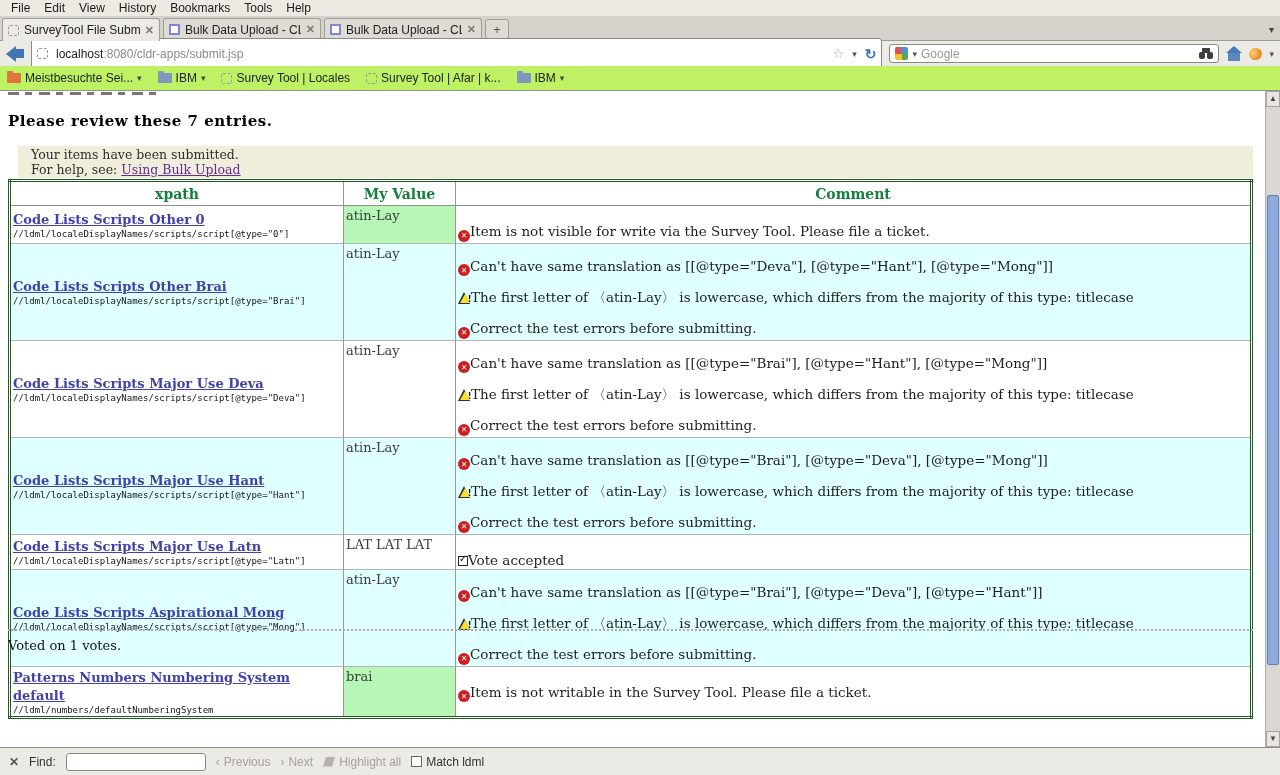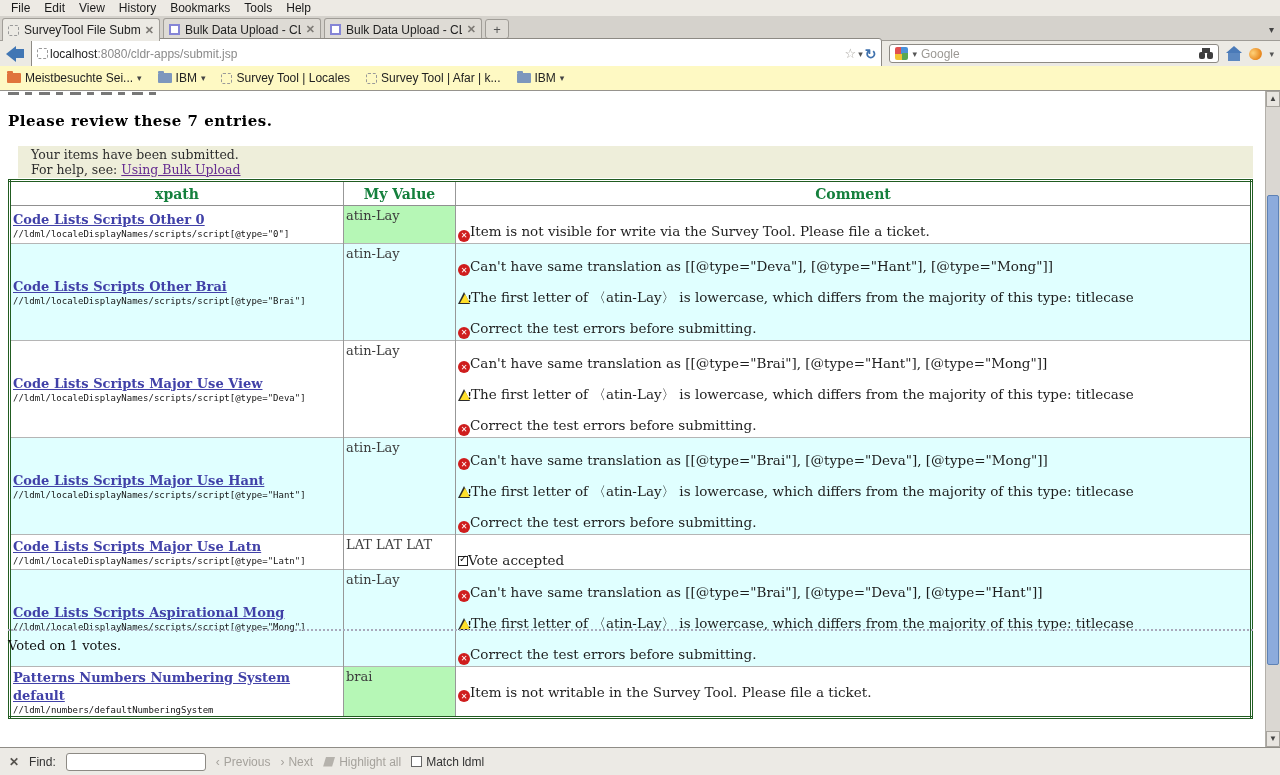--- a/index.html
+++ b/index.html
@@ -26,21 +26,21 @@
                 font-size:13px; }
   .tabbar-chevron { position:absolute; right:6px; bottom:5px; font-size:10px; color:#444; }
 
   .navbar { position:absolute; top:41px; left:0; right:0; height:25px; background:#eceae4;
             display:flex; align-items:center; gap:7px; padding:0 6px; }
   .back-btn { display:flex; align-items:center; }
   .arrow-head { width:0; height:0; border-top:8px solid transparent; border-bottom:8px solid transparent;
                 border-right:10px solid #4176b4; }
   .arrow-tail { width:8px; height:9px; background:#4176b4; }
   .urlbar { flex:1; height:32px; background:#fff; border:1px solid #8d8a84; border-radius:3px;
-            display:flex; align-items:center; gap:2px; padding:0 5px; font-size:12px; }
+            display:flex; align-items:center; gap:8px; padding:0 5px; font-size:12px; }
   .url-favicon { width:11px; height:11px; border:1px dashed #9a9a9a; border-radius:2px; }
   .url-text { flex:1; white-space:nowrap; overflow:hidden; }
   .url-host { color:#222; } .url-rest { color:#8a8a8a; }
   .star-icon { color:#a9a6a0; font-size:13px; } 
   .small-chevron { color:#555; font-size:9px; }
   .reload-icon { color:#3f71ad; font-size:14px; font-weight:bold; }
   .searchbar { width:330px; height:19px; background:#fff; border:1px solid #8d8a84; border-radius:3px;
                display:flex; align-items:center; gap:4px; padding:0 5px; }
   .google-icon { width:13px; height:13px; border-radius:2px; flex:0 0 auto;
                  background:conic-gradient(#4a90d9 0 25%, #59a653 25% 50%, #f2c232 50% 75%, #e14f4f 75%); }
@@ -51,21 +51,21 @@
   .binoc::before,.binoc::after { content:""; position:absolute; bottom:0; width:6px; height:7px;
            background:#3f3f3f; border-radius:2px; }
   .binoc::before { left:0; } .binoc::after { right:0; }
   .home { position:relative; width:16px; height:14px; }
   .home::before { content:""; position:absolute; top:-1px; left:0; border-left:8px solid transparent;
                   border-right:8px solid transparent; border-bottom:7px solid #4a7ab8; }
   .home::after { content:""; position:absolute; top:6px; left:2px; width:12px; height:8px; background:#5c88c0; }
   .firebug { width:13px; height:12px; border-radius:50%; transform:rotate(-20deg);
              background:radial-gradient(circle at 35% 35%, #ffd27a, #e8881f 70%); }
 
-  .bookmarksbar { position:absolute; top:66px; left:0; right:0; height:25px; background:#fef9c3;
+  .bookmarksbar { position:absolute; top:66px; left:0; right:0; height:25px; background:#bef264;
                   border-bottom:1px solid #96938d; display:flex; align-items:center; gap:16px;
                   padding:0 7px; font-size:12px; color:#222; }
   .bm { display:flex; align-items:center; gap:4px; }
   .bm-folder { position:relative; width:14px; height:10px; background:#7d97bd; border-radius:1px; }
   .bm-folder::before { content:""; position:absolute; top:-2px; left:0; width:6px; height:2px;
                        background:inherit; border-radius:1px 1px 0 0; }
   .bm-folder.orange { background:#e0743c; }
   .bm-page { width:11px; height:11px; border:1px dashed #9a9a9a; border-radius:2px; }
   .bm-chevron { font-size:9px; color:#444; }
 
@@ -256,21 +256,21 @@
           <tr class="shaded tall">
             <td class="xpath-cell"><a class="xpath-link">Code Lists Scripts Other Brai</a><div class="xpath-path">//ldml/localeDisplayNames/scripts/script[@type="Brai"]</div></td>
             <td class="value-cell"><span class="value-text">atin-Lay</span></td>
             <td class="comment-cell">
               <div class="cline"><span class="ic ic-error"></span><span class="ctext">Can't have same translation as [[@type="Deva"], [@type="Hant"], [@type="Mong"]]</span></div>
               <div class="cline"><span class="ic ic-warning"><span class="tri"></span></span><span class="ctext">The first letter of 〈atin-Lay〉 is lowercase, which differs from the majority of this type: titlecase</span></div>
               <div class="cline"><span class="ic ic-error"></span><span class="ctext">Correct the test errors before submitting.</span></div>
             </td>
           </tr>
           <tr class=" tall">
-            <td class="xpath-cell"><a class="xpath-link">Code Lists Scripts Major Use View</a><div class="xpath-path">//ldml/localeDisplayNames/scripts/script[@type="Deva"]</div></td>
+            <td class="xpath-cell"><a class="xpath-link">Code Lists Scripts Major Use Deva</a><div class="xpath-path">//ldml/localeDisplayNames/scripts/script[@type="Deva"]</div></td>
             <td class="value-cell"><span class="value-text">atin-Lay</span></td>
             <td class="comment-cell">
               <div class="cline"><span class="ic ic-error"></span><span class="ctext">Can't have same translation as [[@type="Brai"], [@type="Hant"], [@type="Mong"]]</span></div>
               <div class="cline"><span class="ic ic-warning"><span class="tri"></span></span><span class="ctext">The first letter of 〈atin-Lay〉 is lowercase, which differs from the majority of this type: titlecase</span></div>
               <div class="cline"><span class="ic ic-error"></span><span class="ctext">Correct the test errors before submitting.</span></div>
             </td>
           </tr>
           <tr class="shaded tall">
             <td class="xpath-cell"><a class="xpath-link">Code Lists Scripts Major Use Hant</a><div class="xpath-path">//ldml/localeDisplayNames/scripts/script[@type="Hant"]</div></td>
             <td class="value-cell"><span class="value-text">atin-Lay</span></td>

